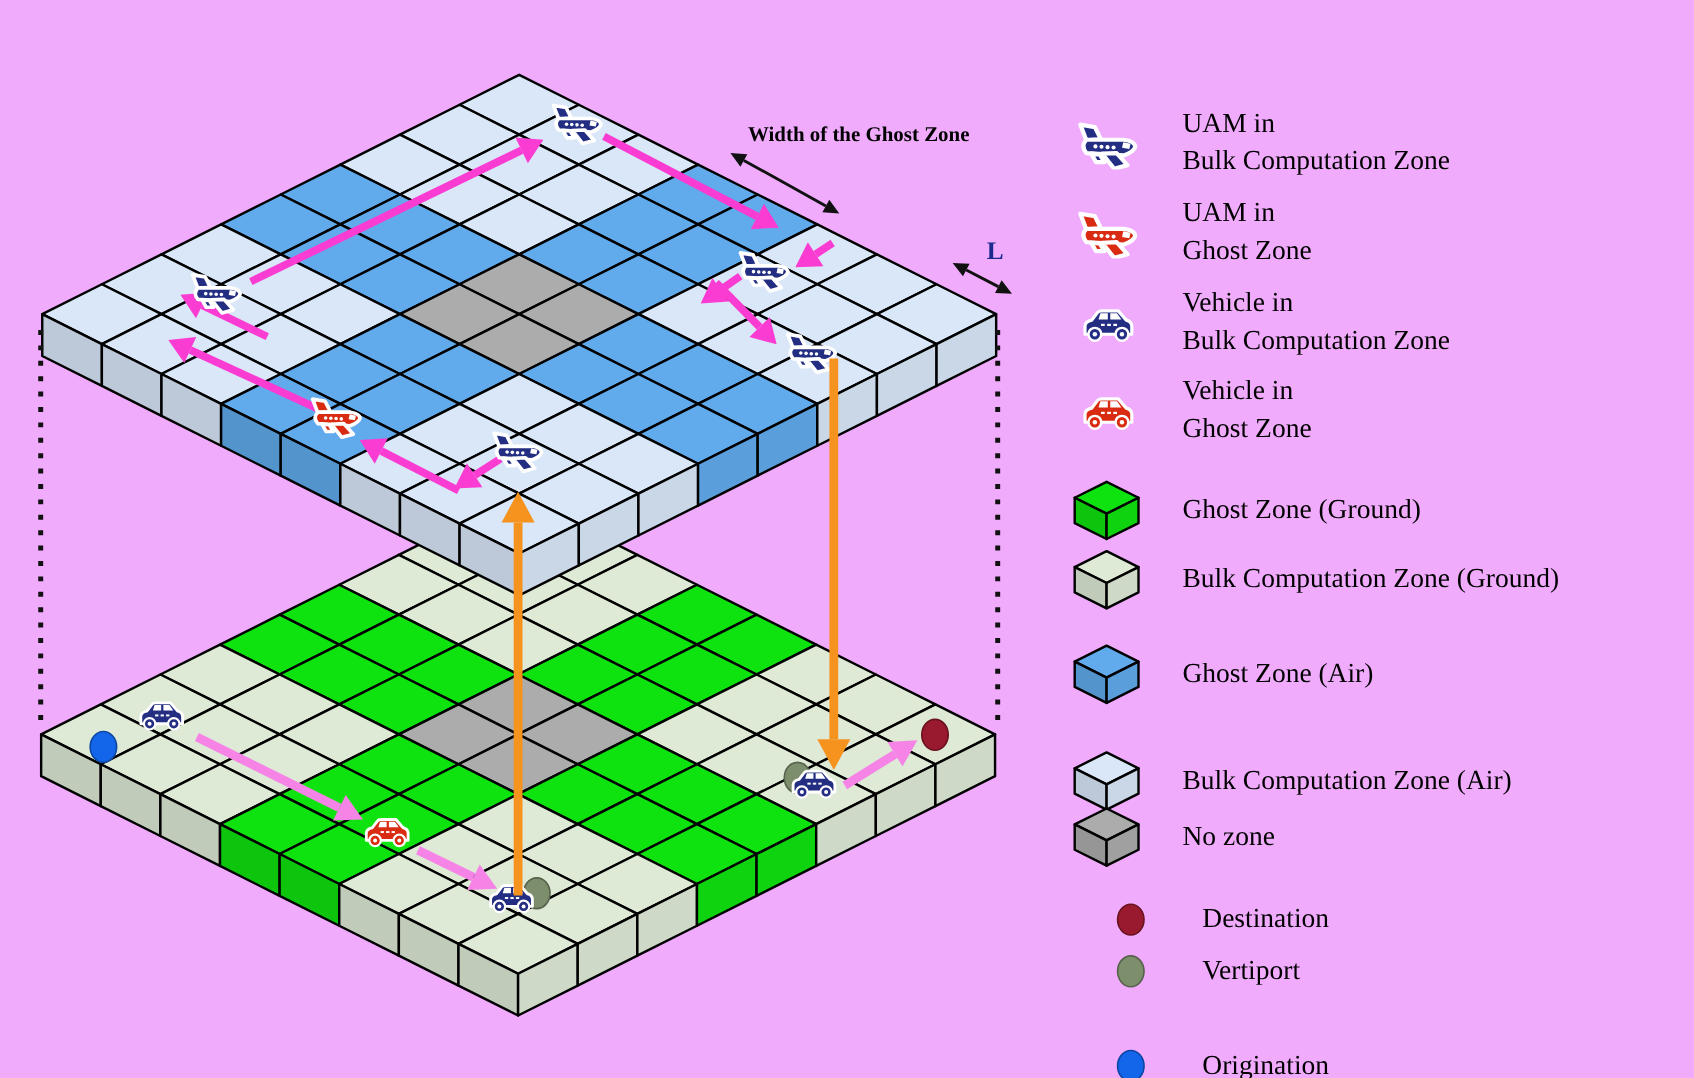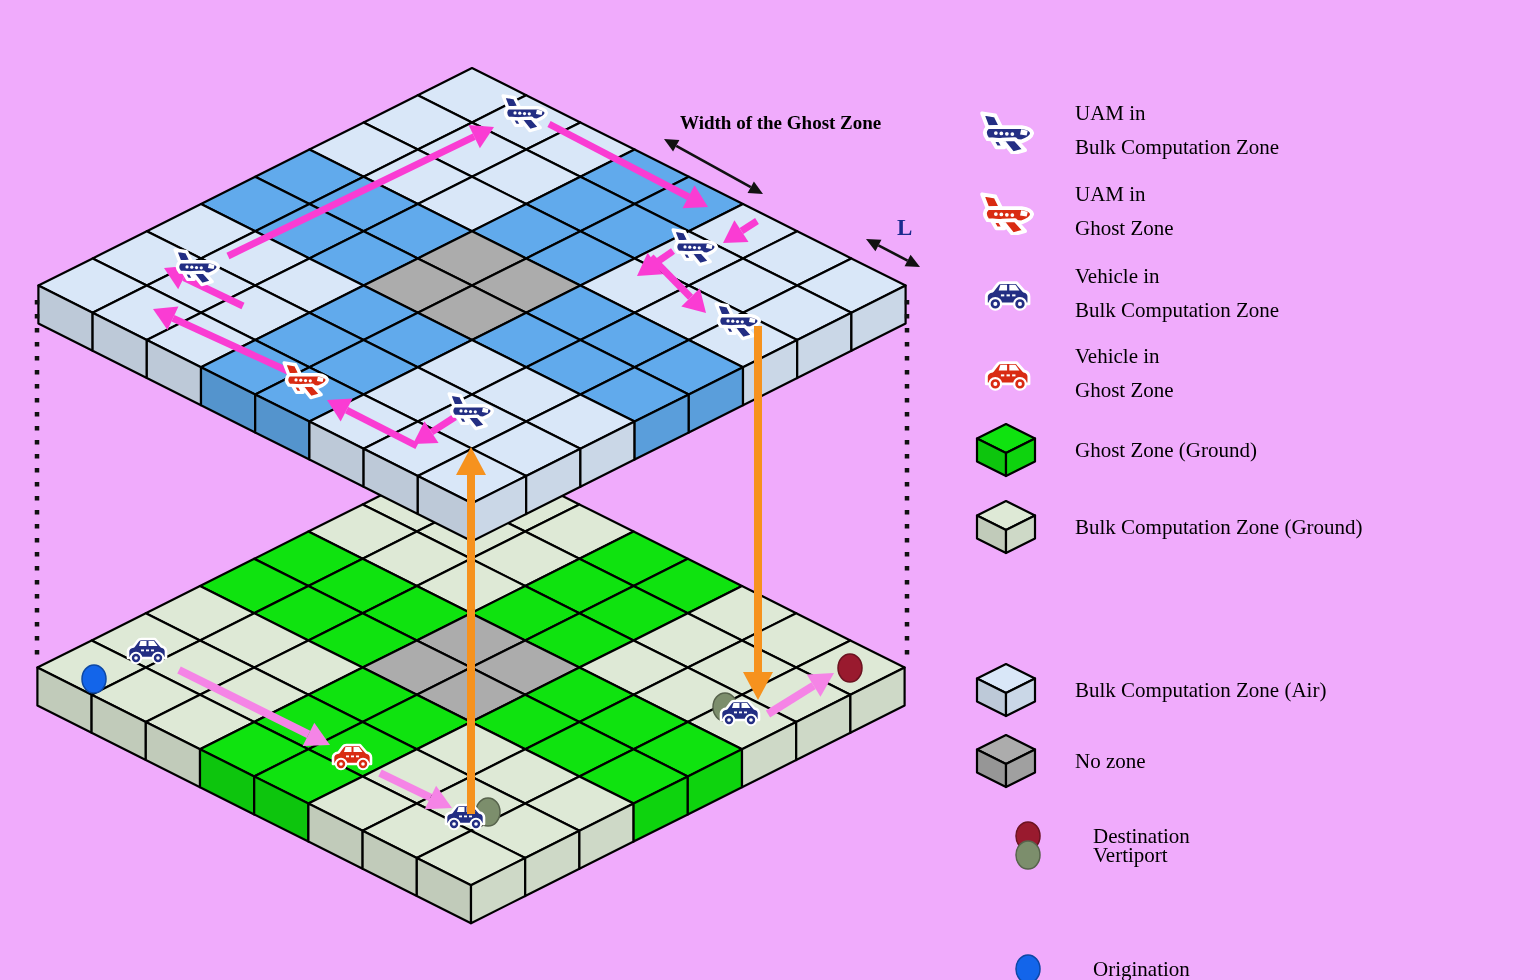--- a/index.html
+++ b/index.html
@@ -4,21 +4,21 @@
 <style>
   html,body{margin:0;padding:0;background:#fff;}
   #stage{position:relative;width:1540px;height:980px;background:#f0abfc;overflow:hidden;
          font-family:Liberation Serif, serif;}
   #diagram{position:absolute;left:0;top:0;}
   .float-label{position:absolute;color:#000;font-weight:bold;white-space:nowrap;pointer-events:none;}
   #ghost-width-label{left:680px;top:112px;font-size:19px;}
   #cell-size-label{left:897px;top:215px;font-size:23px;color:#1b2a8e;}
   #legend{position:absolute;left:962px;top:84px;width:575px;height:890px;}
   .legend-row{position:absolute;left:0;display:flex;align-items:center;}
-  .legend-text{font-size:21px;color:#000;line-height:34px;}
+  .legend-text{font-size:25px;color:#000;line-height:34px;}
   .icon-box{flex:0 0 auto;display:flex;align-items:center;}
 </style>
 </head>
 <body>
 
 <div id="stage">
   <svg id="diagram" width="1540" height="980" viewBox="0 0 1540 980">
     <defs>
       <g id="plane-shape">
         <g stroke="#fff" stroke-width="3.5" stroke-linejoin="round">
@@ -311,21 +311,21 @@
         <div class="icon-box" style="width: 113px;">
           <svg width="52" height="36" style="margin-left: 18px;">
             <use href="#car-shape" transform="translate(3,2) scale(1.12)" style="color: rgb(217, 43, 18);"></use>
           </svg>
         </div>
         <div class="legend-text">
           <div>Vehicle in</div>
           <div>Ghost Zone</div>
         </div>
       </div>
-      <div class="legend-row" style="top: 341px; height: 50px;">
+      <div class="legend-row" style="top: 355px; height: 50px;">
         <div class="icon-box" style="width: 113px;">
           <svg width="64" height="58" style="margin-left: 12px;">
             <polygon points="32,3 61,17.5 32,32 3,17.5" fill="#0FE30F" stroke="#000" stroke-width="2.2" stroke-linejoin="round"></polygon>
             <polygon points="3,17.5 32,32 32,55 3,40.5" fill="#0dc50d" stroke="#000" stroke-width="2.2" stroke-linejoin="round"></polygon>
             <polygon points="32,32 61,17.5 61,40.5 32,55" fill="#0ed30e" stroke="#000" stroke-width="2.2" stroke-linejoin="round"></polygon>
           </svg>
         </div>
         <div class="legend-text">
           <div>Ghost Zone (Ground)</div>
         </div>
@@ -335,21 +335,33 @@
           <svg width="64" height="58" style="margin-left: 12px;">
             <polygon points="32,3 61,17.5 32,32 3,17.5" fill="#DEE9D6" stroke="#000" stroke-width="2.2" stroke-linejoin="round"></polygon>
             <polygon points="3,17.5 32,32 32,55 3,40.5" fill="#c1cbba" stroke="#000" stroke-width="2.2" stroke-linejoin="round"></polygon>
             <polygon points="32,32 61,17.5 61,40.5 32,55" fill="#ced9c7" stroke="#000" stroke-width="2.2" stroke-linejoin="round"></polygon>
           </svg>
         </div>
         <div class="legend-text">
           <div>Bulk Computation Zone (Ground)</div>
         </div>
       </div>
-      <div class="legend-row" style="top: 581px; height: 50px;">
+      <div class="legend-row" style="top: 504px; height: 50px;">
+        <div class="icon-box" style="width: 113px;">
+          <svg width="64" height="58" style="margin-left: 12px;">
+            <polygon points="32,3 61,17.5 32,32 3,17.5" fill="#61AAEC" stroke="#000" stroke-width="2.2" stroke-linejoin="round"></polygon>
+            <polygon points="3,17.5 32,32 32,55 3,40.5" fill="#5494cd" stroke="#000" stroke-width="2.2" stroke-linejoin="round"></polygon>
+            <polygon points="32,32 61,17.5 61,40.5 32,55" fill="#5a9edb" stroke="#000" stroke-width="2.2" stroke-linejoin="round"></polygon>
+          </svg>
+        </div>
+        <div class="legend-text">
+          <div>Ghost Zone (Air)</div>
+        </div>
+      </div>
+      <div class="legend-row" style="top: 601px; height: 50px;">
         <div class="icon-box" style="width: 113px;">
           <svg width="64" height="58" style="margin-left: 12px;">
             <polygon points="32,3 61,17.5 32,32 3,17.5" fill="#D9E7F8" stroke="#000" stroke-width="2.2" stroke-linejoin="round"></polygon>
             <polygon points="3,17.5 32,32 32,55 3,40.5" fill="#bdc9d8" stroke="#000" stroke-width="2.2" stroke-linejoin="round"></polygon>
             <polygon points="32,32 61,17.5 61,40.5 32,55" fill="#cad7e7" stroke="#000" stroke-width="2.2" stroke-linejoin="round"></polygon>
           </svg>
         </div>
         <div class="legend-text">
           <div>Bulk Computation Zone (Air)</div>
         </div>
@@ -369,21 +381,21 @@
           <svg width="64" height="58" style="margin-left: 12px;">
             <polygon points="32,3 61,17.5 32,32 3,17.5" fill="#ACACAC" stroke="#000" stroke-width="2.2" stroke-linejoin="round"></polygon>
             <polygon points="3,17.5 32,32 32,55 3,40.5" fill="#969696" stroke="#000" stroke-width="2.2" stroke-linejoin="round"></polygon>
             <polygon points="32,32 61,17.5 61,40.5 32,55" fill="#a0a0a0" stroke="#000" stroke-width="2.2" stroke-linejoin="round"></polygon>
           </svg>
         </div>
         <div class="legend-text">
           <div>No zone</div>
         </div>
       </div>
-      <div class="legend-row" style="top: 746px; height: 50px;">
+      <div class="legend-row" style="top: 774px; height: 50px;">
         <div class="icon-box" style="width: 131px;">
           <svg width="28" height="32" style="margin-left: 52px;">
             <ellipse cx="14" cy="16" rx="12" ry="14" fill="#7C8E6C" stroke="#57634c" stroke-width="1.5"></ellipse>
           </svg>
         </div>
         <div class="legend-text">
           <div>Vertiport</div>
         </div>
       </div>
       <div class="legend-row" style="top: 860px; height: 50px;">

